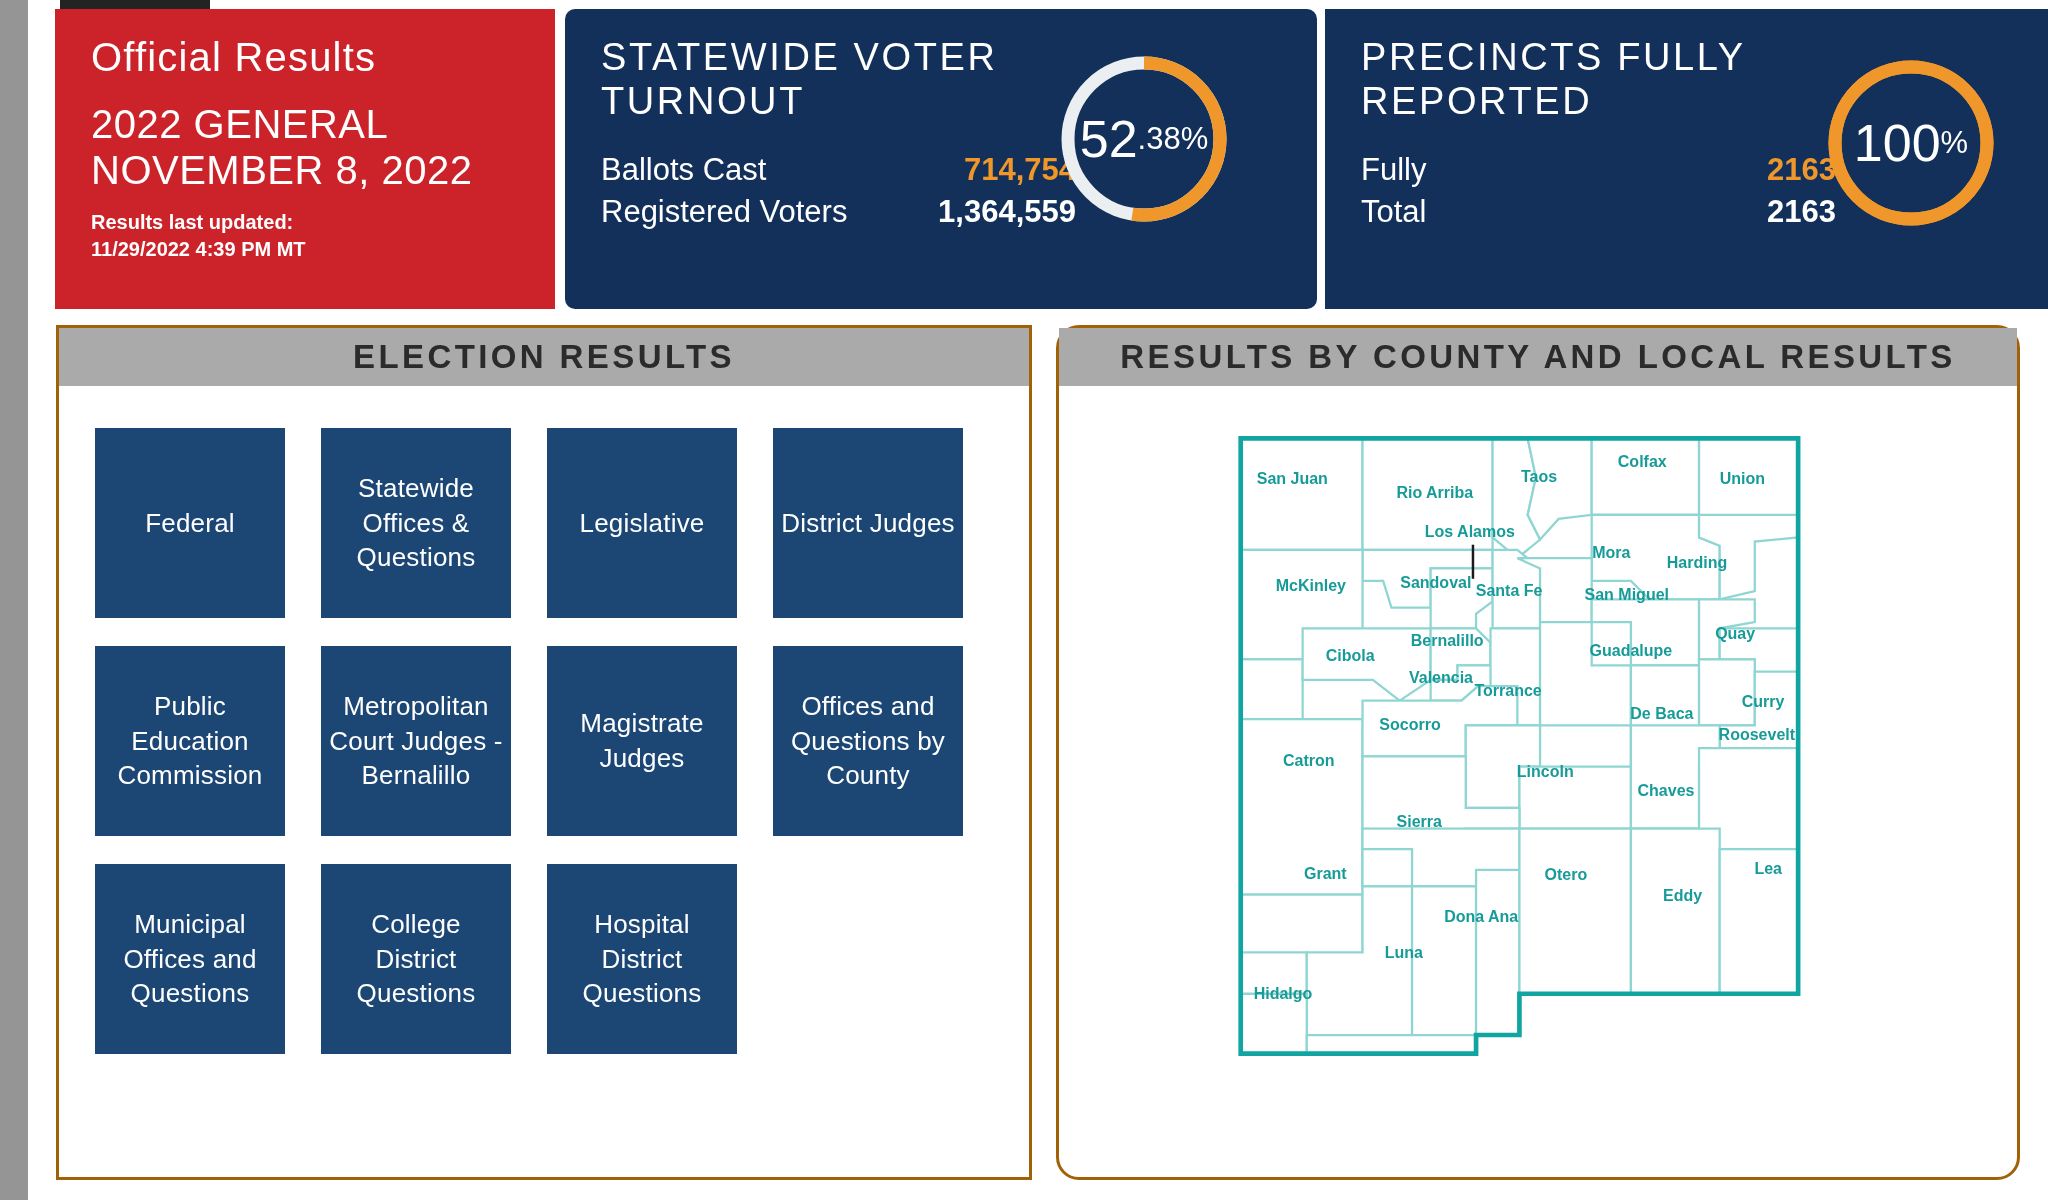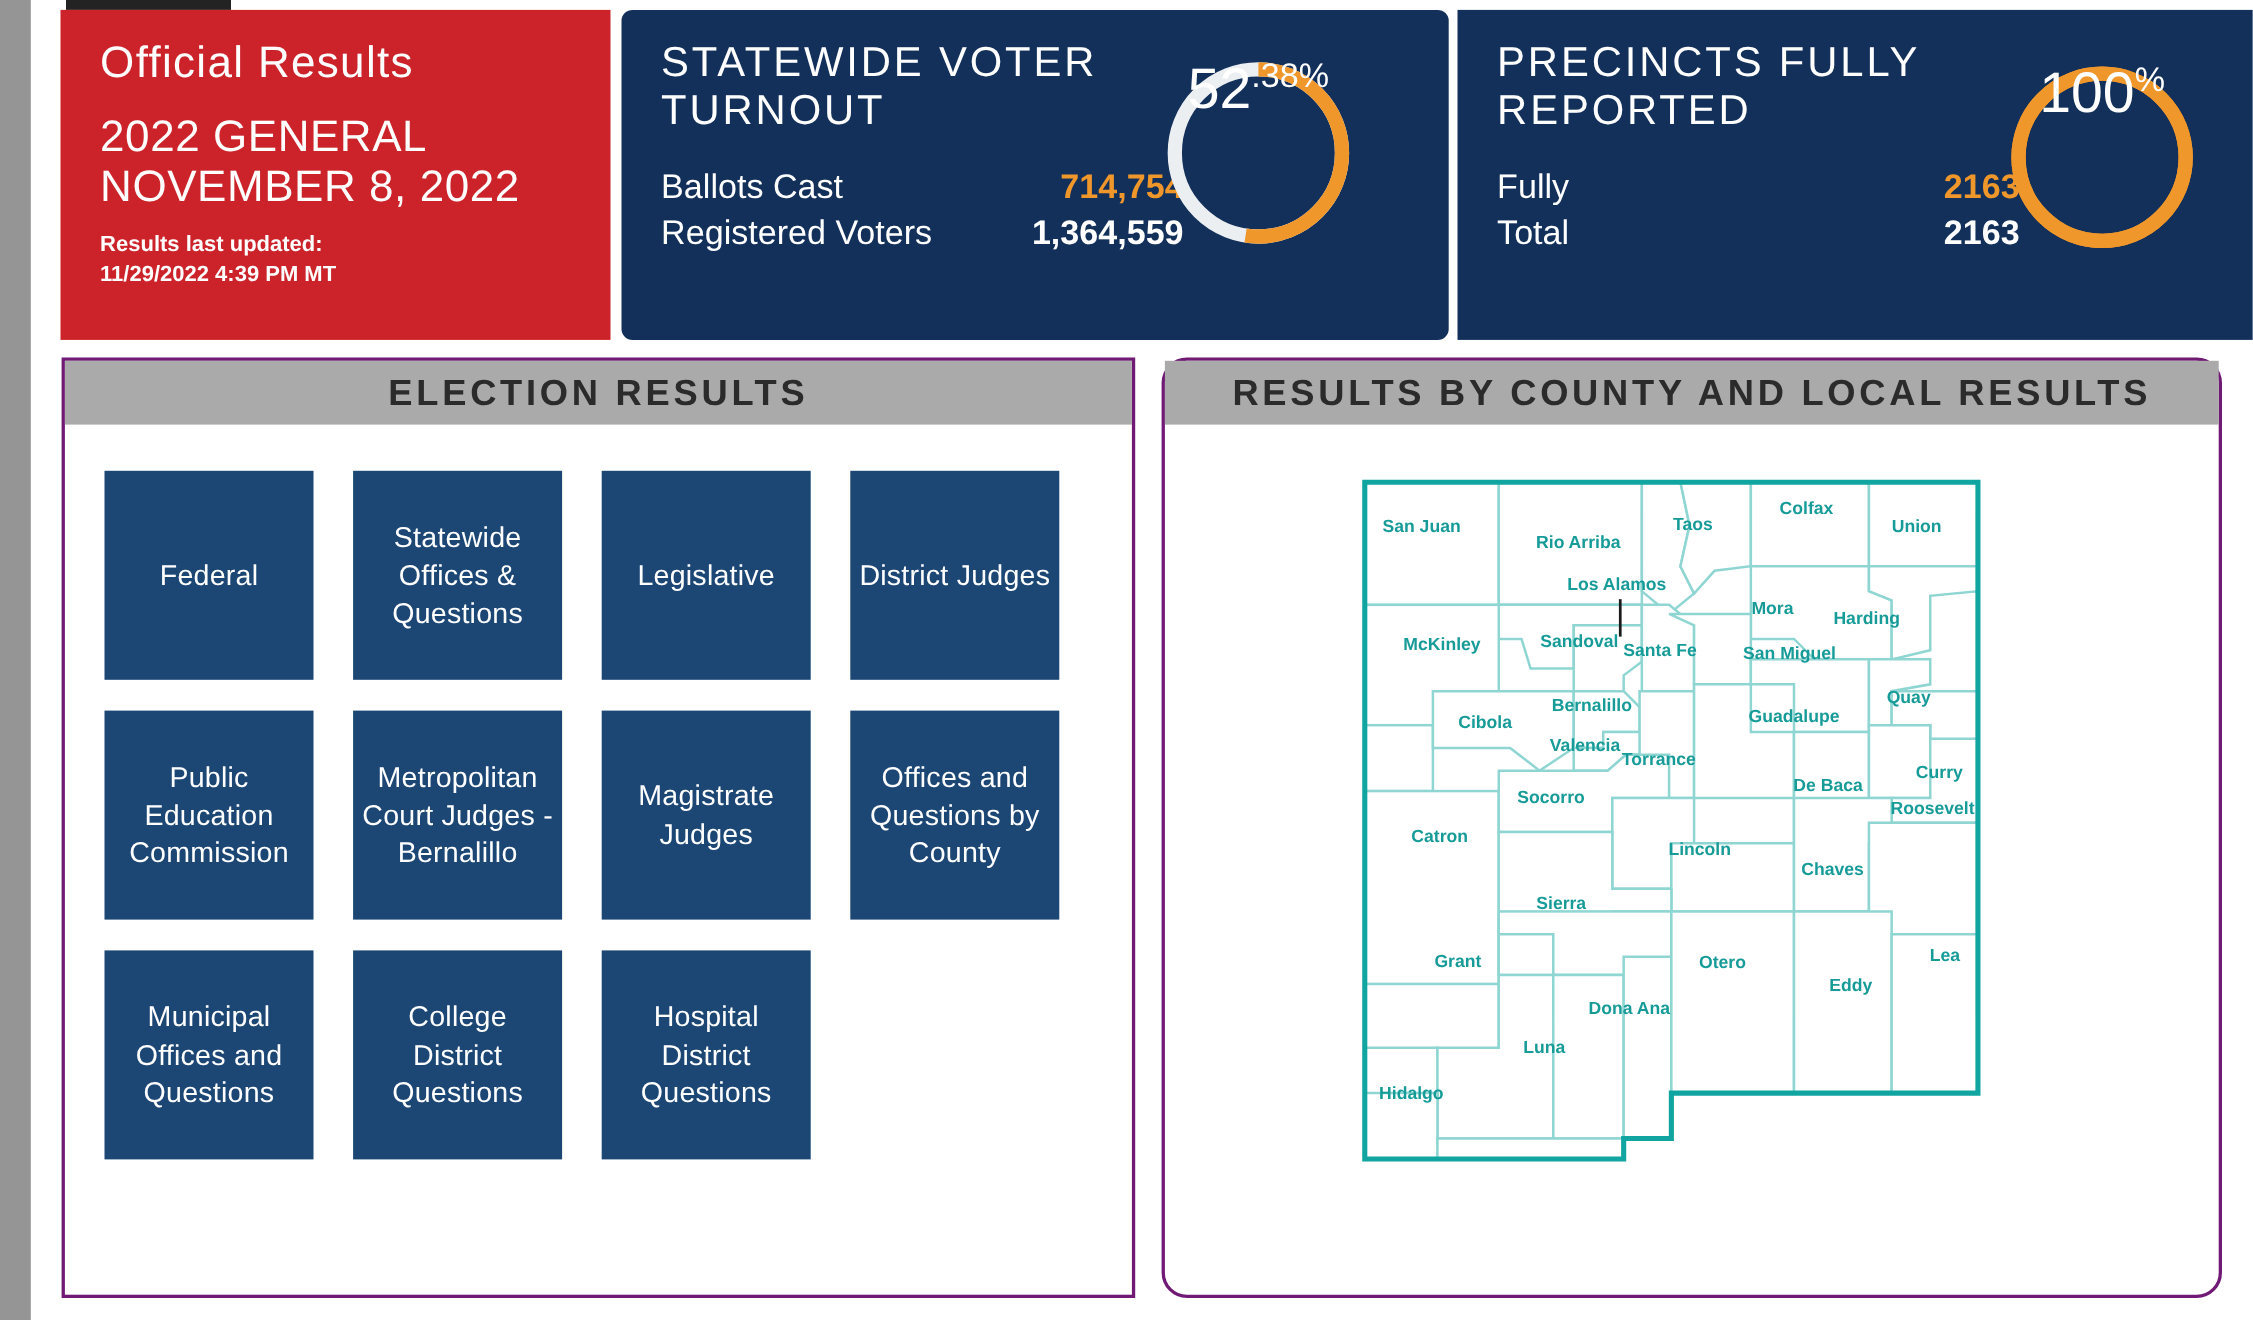--- a/index.html
+++ b/index.html
@@ -68,30 +68,30 @@
   .val.accent { color: #f0972b; }
 
   
   .donut-wrap { position: absolute; }
   #donut-turnout { left: 1028px; top: 42px; }
   #donut-precincts { left: 1795px; top: 46px; }
   .donut { position: relative; }
   .donut svg { display: block; }
   .donut-label {
     position: absolute; inset: 0;
-    display: flex; align-items: flex-start; justify-content: center;
+    display: flex; align-items: center; justify-content: center;
     color: #ffffff;
   }
   .donut-big { font-size: 52px; font-weight: 300; letter-spacing: 0px; }
   .donut-small { font-size: 31px; font-weight: 400; }
 
   
   .card {
     position: absolute; background: #ffffff;
-    border: 3px solid #701a75;
+    border: 3px solid #a16207;
   }
   #card-results { left: 56px; top: 325px; width: 976px; height: 855px; }
   #card-map { left: 1056px; top: 325px; width: 964px; height: 855px; border-radius: 23px; }
 
   .card-head {
     height: 58px; background: #aaaaaa;
     display: flex; align-items: center; justify-content: center;
     color: #2b2b2b; font-size: 33px; font-weight: 700; letter-spacing: 3.4px;
   }
 

